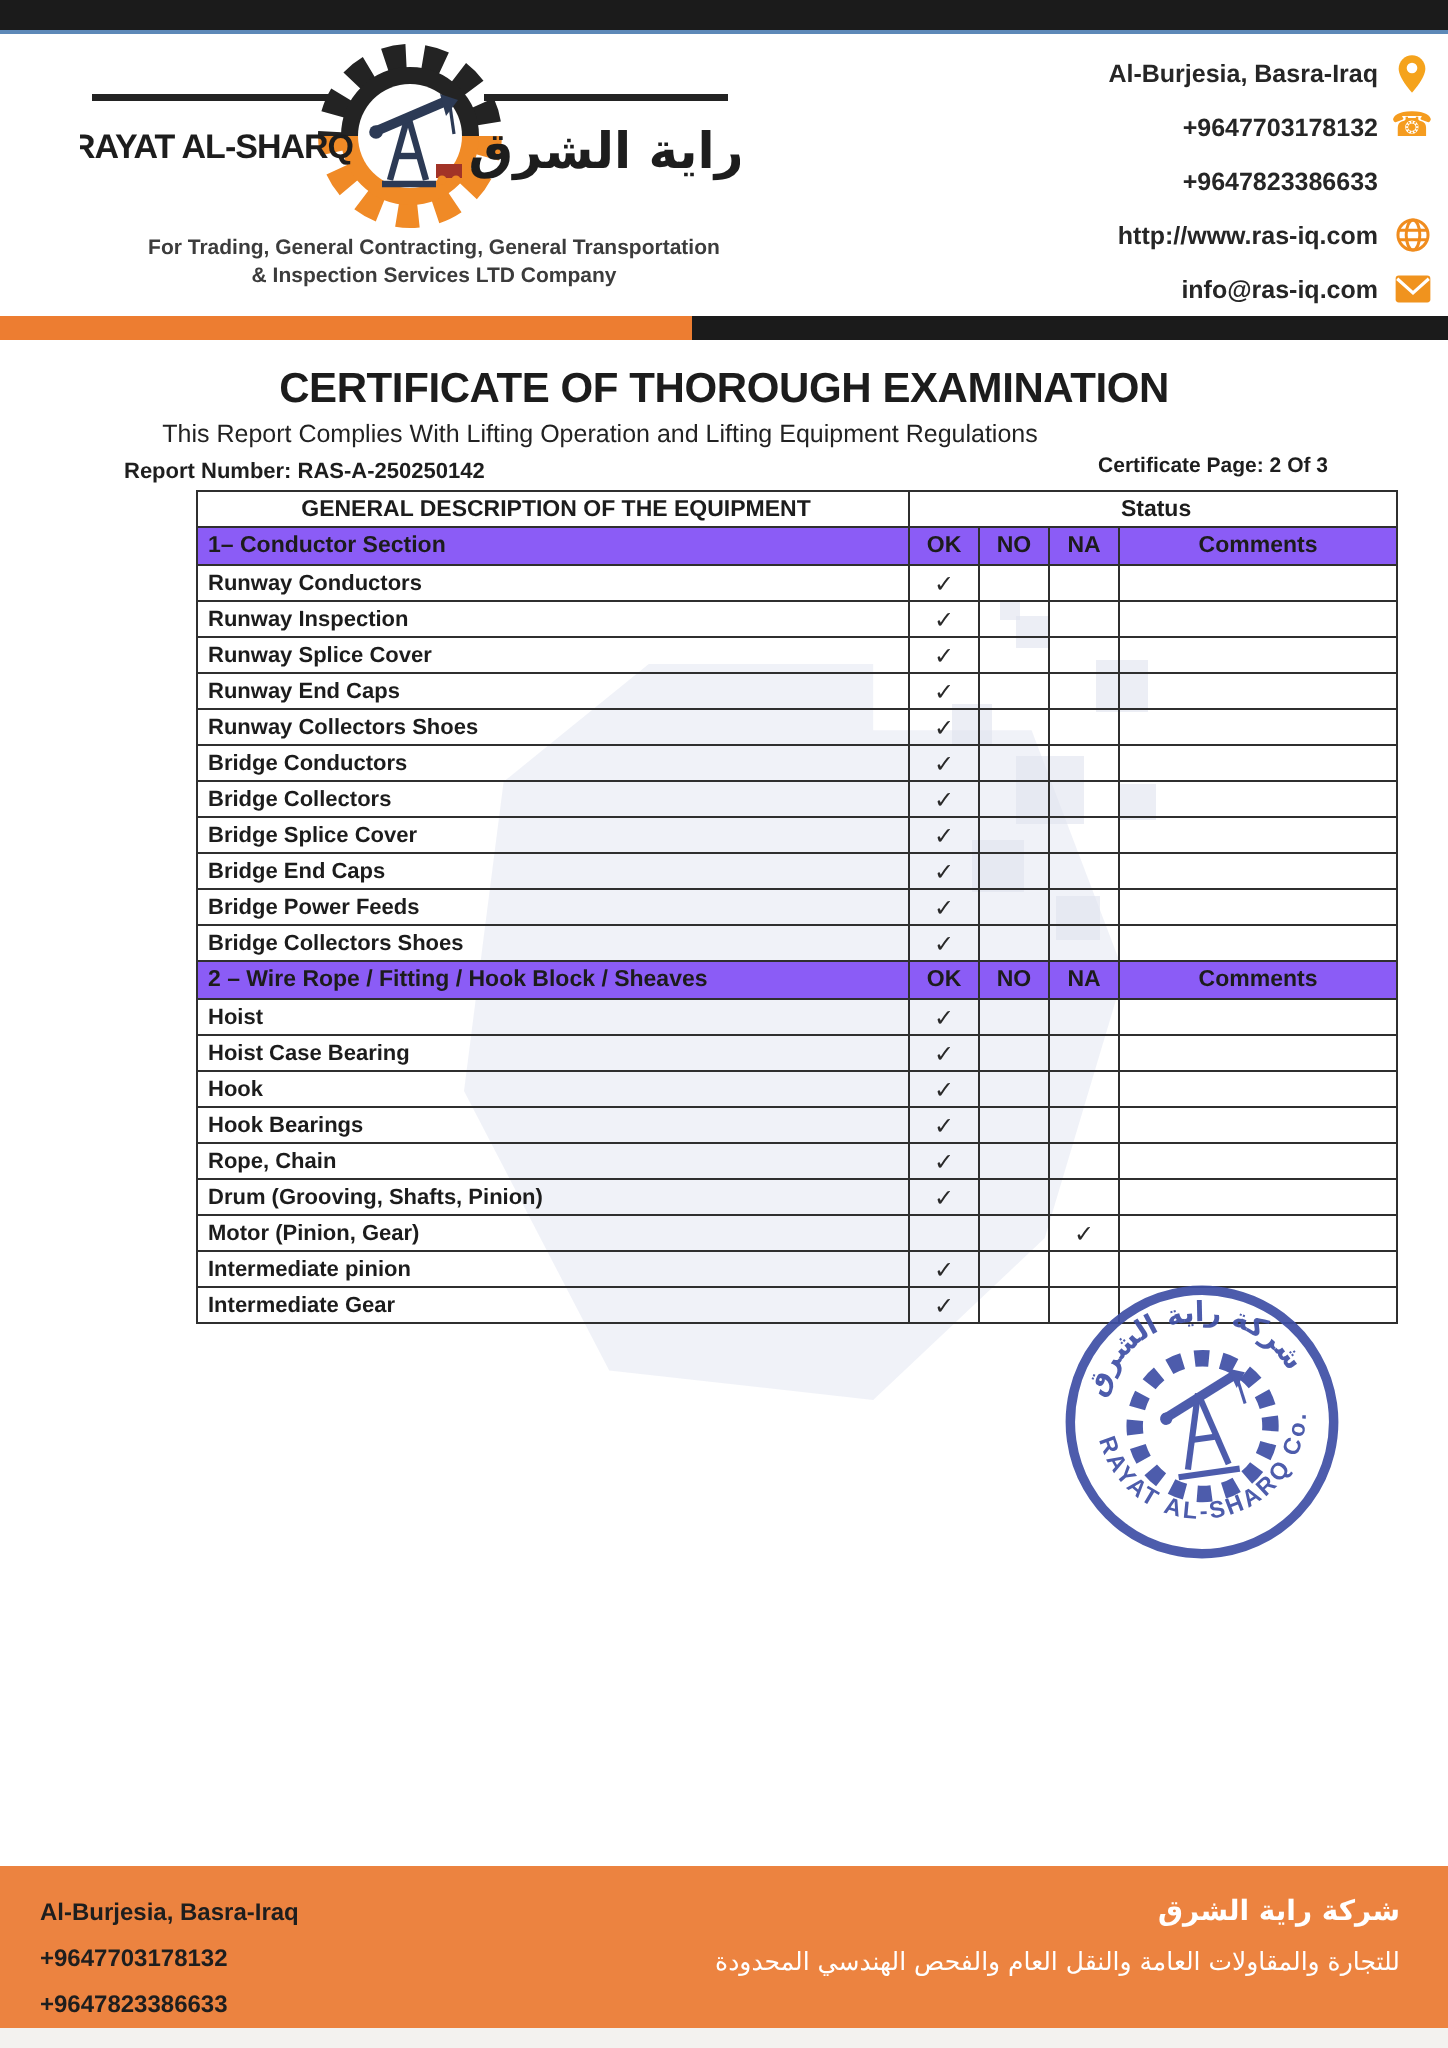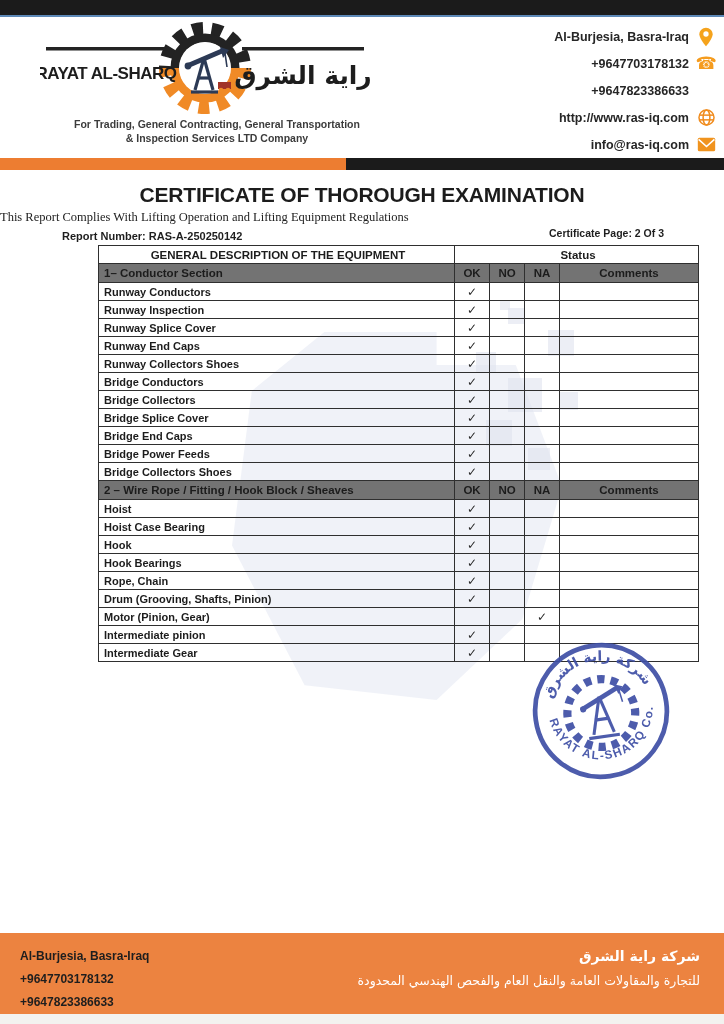--- a/index.html
+++ b/index.html
@@ -17,40 +17,40 @@
            font-size:10.5px;font-weight:bold;color:#3c3c3c;line-height:14px;}
   .contacts{position:absolute;right:8px;top:23px;width:230px;}
   .contact-row{display:flex;justify-content:flex-end;align-items:center;height:27px;gap:7px;}
   .contact-text{font-size:12.5px;font-weight:bold;color:#262626;white-space:nowrap;}
   .contact-icon{width:20px;height:20px;display:flex;align-items:center;justify-content:center;flex:0 0 20px;}
   .glyph-icon{font-size:17px;color:#F59C1F;line-height:1;font-family:"DejaVu Sans",sans-serif;}
 
   
   .cert-title{position:absolute;left:0;top:183px;width:724px;text-align:center;
               font-size:21px;font-weight:bold;color:#1c1c1c;letter-spacing:-.2px;}
-  .cert-subtitle{position:absolute;left:0;top:210px;width:600px;text-align:left;
-                 font-size:12.5px;color:#222222;font-family:Liberation Serif, serif;}
+  .cert-subtitle{position:absolute;left:0;top:210px;width:600px;text-align:center;
+                 font-size:12.5px;color:#222222;}
   .meta-left{position:absolute;left:62px;top:230px;font-size:11px;font-weight:bold;color:#1e1e1e;}
   .meta-right{position:absolute;right:60px;top:227px;font-size:10.5px;font-weight:bold;color:#1e1e1e;}
 
   
   .wm{position:absolute;z-index:0;}
   .wm-hex{left:232px;top:332px;width:330px;height:368px;background:#e3e8f3;opacity:.55;
           clip-path:polygon(28% 0%,62% 0%,62% 9%,86% 9%,100% 42%,88% 78%,62% 100%,22% 96%,0% 58%,6% 16%);}
   .wm-sq{background:#dfe3ee;opacity:.6;}
 
   
   table.inspection{position:absolute;left:62px;top:245px;width:600px;z-index:2;
                    border-collapse:collapse;table-layout:fixed;background:transparent;margin-left:36px;}
   .inspection th,.inspection td{border:1px solid #2f2f2f;height:17px;padding:0 2px 0 5px;
       font-size:11px;font-weight:bold;color:#1c1c1c;overflow:hidden;white-space:nowrap;}
   .inspection thead th{font-size:11.5px;height:17px;}
   .inspection thead th.status-head{text-align:center;}
   .inspection td.status-cell{text-align:center;padding:0;font-weight:normal;font-size:12px;color:#2a2a2a;}
-  .inspection tr.section-row td{background:#737373;font-size:11.5px;height:18px;}
+  .inspection tr.section-row td{background:#8b5cf6;font-size:11.5px;height:18px;}
   .inspection tr.section-row td.status-col{text-align:center;padding:0;}
 
   
   .stamp{position:absolute;left:527px;top:639px;width:148px;height:144px;z-index:3;
          transform:rotate(-8deg);opacity:.92;}
 
   
   .footer{position:absolute;left:0;top:933px;width:724px;height:81px;background:#EC8340;}
   .footer-left{position:absolute;left:20px;top:12px;}
   .footer-left div{font-size:12px;font-weight:bold;color:#1e1e1e;line-height:23px;}

